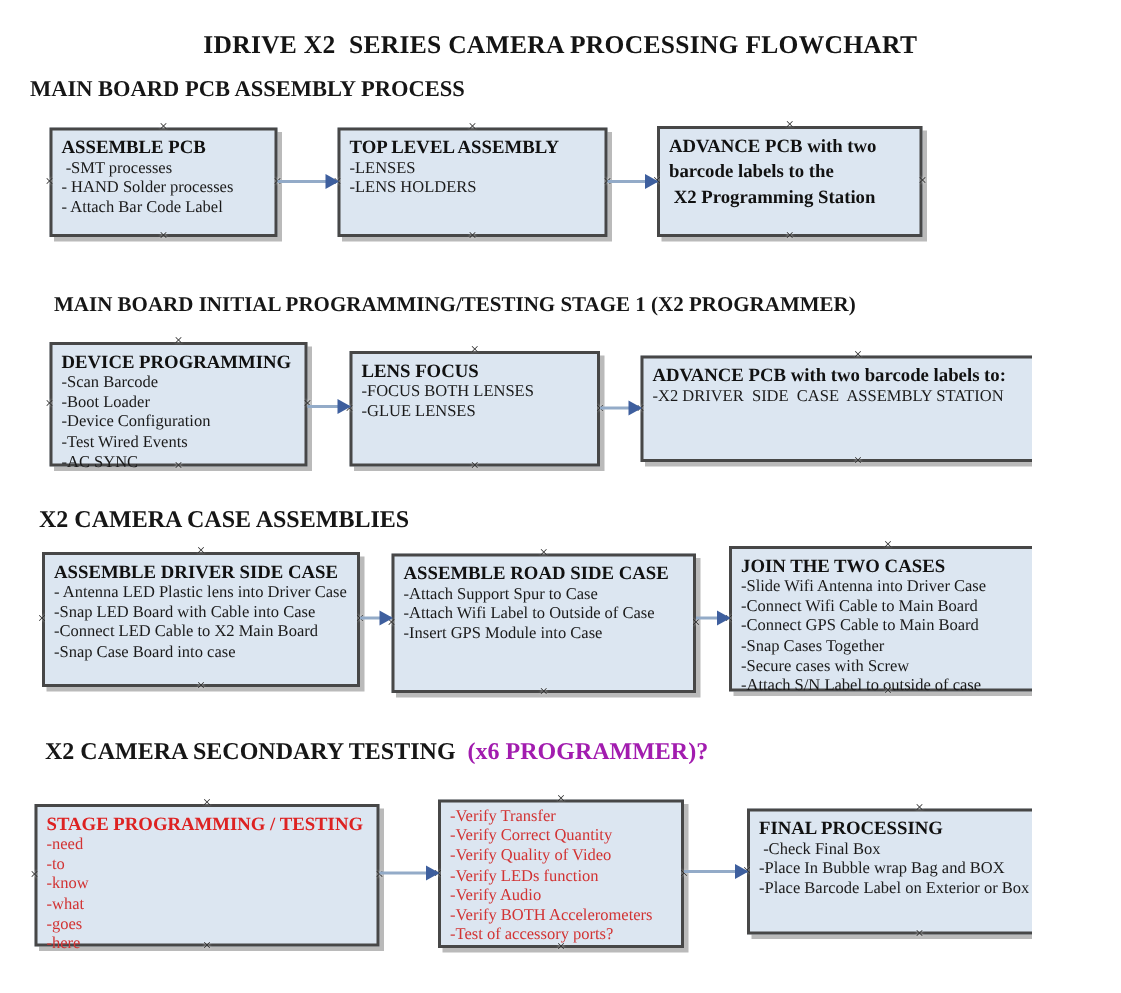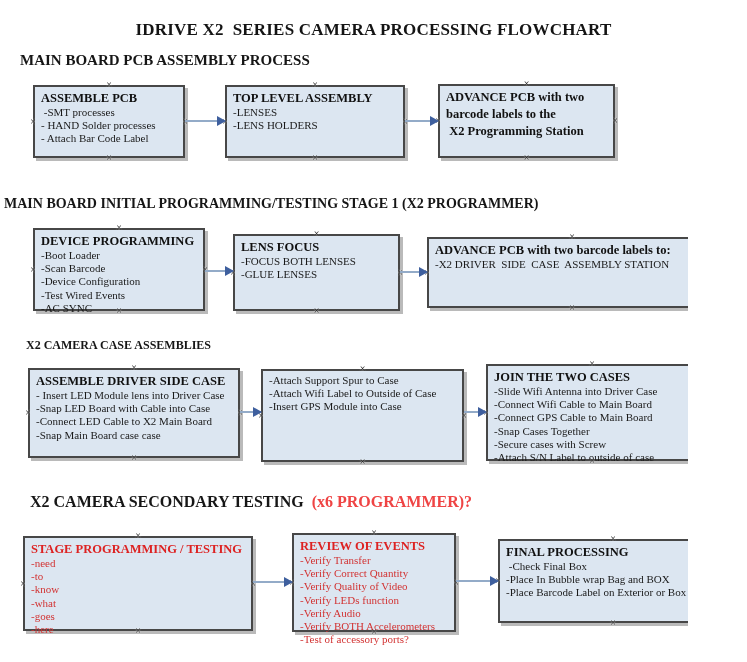--- a/index.html
+++ b/index.html
@@ -5,24 +5,24 @@
   html,body{margin:0;padding:0;background:#ffffff;}
   #canvas{
     position:relative;width:688px;height:662px;background:#ffffff;overflow:hidden;
     font-family:Liberation Serif, serif;color:#111;
   }
   .page-title{
     position:absolute;top:20px;left:0;width:747px;text-align:center;
     font-size:17px;font-weight:bold;letter-spacing:0.2px;white-space:pre;color:#141414;
   }
   .section-heading{position:absolute;font-weight:bold;white-space:pre;color:#161616;}
-  .section-heading .red{color:#ef4444;}
+  .section-heading .red{color:#a21caf;}
   #h-s1{left:20px;top:52px;font-size:15px;}
-  #h-s2{left:4px;top:196px;font-size:14px;}
-  #h-s3{left:26px;top:338px;font-size:12px;text-align:right;}
+  #h-s2{left:36px;top:196px;font-size:14px;}
+  #h-s3{left:26px;top:338px;font-size:16px;text-align:right;}
   #h-s4{left:30px;top:493px;font-size:16px;}
   .flow-box{
     position:absolute;background:#dce6f1;border:2px solid #474747;
     box-shadow:3px 3px 0 rgba(130,130,130,0.55);
     padding:3px 2px 2px 6px;box-sizing:border-box;overflow:visible;
   }
   .box-title{font-size:12.5px;font-weight:bold;line-height:16px;white-space:pre;color:#111;}
   .box-title.red{color:#dd2222;}
   .box-item{font-size:11px;line-height:13.2px;white-space:pre;color:#1a1a1a;}
   .box-item.red{color:#d23333;}
@@ -72,22 +72,22 @@
         <div class="box-item boldline">ADVANCE PCB with two</div>
         <div class="box-item boldline">barcode labels to the</div>
         <div class="box-item boldline"> X2 Programming Station</div>
         <span class="handle h-top" style="left: 86.5px; top: -2px;">×</span>
         <span class="handle h-bottom" style="left: 86.5px; top: 72px;">×</span>
         <span class="handle h-left" style="left: -2px; top: 35px;">×</span>
         <span class="handle h-right" style="left: 175px; top: 35px;">×</span>
       </div>
       <div class="flow-box" style="left: 33px; top: 228px; width: 172px; height: 83px;">
         <div class="box-title">DEVICE PROGRAMMING</div>
+        <div class="box-item">-Scan Barcode</div>
         <div class="box-item">-Boot Loader</div>
-        <div class="box-item">-Scan Barcode</div>
         <div class="box-item">-Device Configuration</div>
         <div class="box-item">-Test Wired Events</div>
         <div class="box-item">-AC SYNC</div>
         <span class="handle h-top" style="left: 84px; top: -2px;">×</span>
         <span class="handle h-bottom" style="left: 84px; top: 81px;">×</span>
         <span class="handle h-left" style="left: -2px; top: 39.5px;">×</span>
         <span class="handle h-right" style="left: 170px; top: 39.5px;">×</span>
       </div>
       <div class="flow-box" style="left: 233px; top: 234px; width: 167px; height: 77px;">
         <div class="box-title">LENS FOCUS</div>
@@ -101,30 +101,31 @@
       <div class="flow-box" style="left: 427px; top: 237px; width: 290px; height: 71px;">
         <div class="box-title">ADVANCE PCB with two barcode labels to:</div>
         <div class="box-item">-X2 DRIVER  SIDE  CASE  ASSEMBLY STATION</div>
         <span class="handle h-top" style="left: 143px; top: -2px;">×</span>
         <span class="handle h-bottom" style="left: 143px; top: 69px;">×</span>
         <span class="handle h-left" style="left: -2px; top: 33.5px;">×</span>
         <span class="handle h-right" style="left: 288px; top: 33.5px;">×</span>
       </div>
       <div class="flow-box" style="left: 28px; top: 368px; width: 212px; height: 90px;">
         <div class="box-title">ASSEMBLE DRIVER SIDE CASE</div>
-        <div class="box-item">- Insert LED Module lens into Driver Case</div>
+        <div class="box-item">- Antenna LED Plastic lens into Driver Case</div>
         <div class="box-item">-Snap LED Board with Cable into Case</div>
         <div class="box-item">-Connect LED Cable to X2 Main Board</div>
-        <div class="box-item">-Snap Main Board case case</div>
+        <div class="box-item">-Snap Case Board into case</div>
         <span class="handle h-top" style="left: 104px; top: -2px;">×</span>
         <span class="handle h-bottom" style="left: 104px; top: 88px;">×</span>
         <span class="handle h-left" style="left: -2px; top: 43px;">×</span>
         <span class="handle h-right" style="left: 210px; top: 43px;">×</span>
       </div>
       <div class="flow-box" style="left: 261px; top: 369px; width: 203px; height: 93px;">
+        <div class="box-title">ASSEMBLE ROAD SIDE CASE</div>
         <div class="box-item">-Attach Support Spur to Case</div>
         <div class="box-item">-Attach Wifi Label to Outside of Case</div>
         <div class="box-item">-Insert GPS Module into Case</div>
         <span class="handle h-top" style="left: 99.5px; top: -2px;">×</span>
         <span class="handle h-bottom" style="left: 99.5px; top: 91px;">×</span>
         <span class="handle h-left" style="left: -2px; top: 44.5px;">×</span>
         <span class="handle h-right" style="left: 201px; top: 44.5px;">×</span>
       </div>
       <div class="flow-box" style="left: 486px; top: 364px; width: 212px; height: 97px;">
         <div class="box-title">JOIN THE TWO CASES</div>
@@ -146,21 +147,20 @@
         <div class="box-item red">-know</div>
         <div class="box-item red">-what</div>
         <div class="box-item red">-goes</div>
         <div class="box-item red">-here</div>
         <span class="handle h-top" style="left: 113px; top: -2px;">×</span>
         <span class="handle h-bottom" style="left: 113px; top: 93px;">×</span>
         <span class="handle h-left" style="left: -2px; top: 45.5px;">×</span>
         <span class="handle h-right" style="left: 228px; top: 45.5px;">×</span>
       </div>
       <div class="flow-box" style="left: 292px; top: 533px; width: 164px; height: 99px;">
-        <div class="box-title red">REVIEW OF EVENTS</div>
         <div class="box-item red">-Verify Transfer</div>
         <div class="box-item red">-Verify Correct Quantity</div>
         <div class="box-item red">-Verify Quality of Video</div>
         <div class="box-item red">-Verify LEDs function</div>
         <div class="box-item red">-Verify Audio</div>
         <div class="box-item red">-Verify BOTH Accelerometers</div>
         <div class="box-item red">-Test of accessory ports?</div>
         <span class="handle h-top" style="left: 80px; top: -2px;">×</span>
         <span class="handle h-bottom" style="left: 80px; top: 97px;">×</span>
         <span class="handle h-left" style="left: -2px; top: 47.5px;">×</span>

